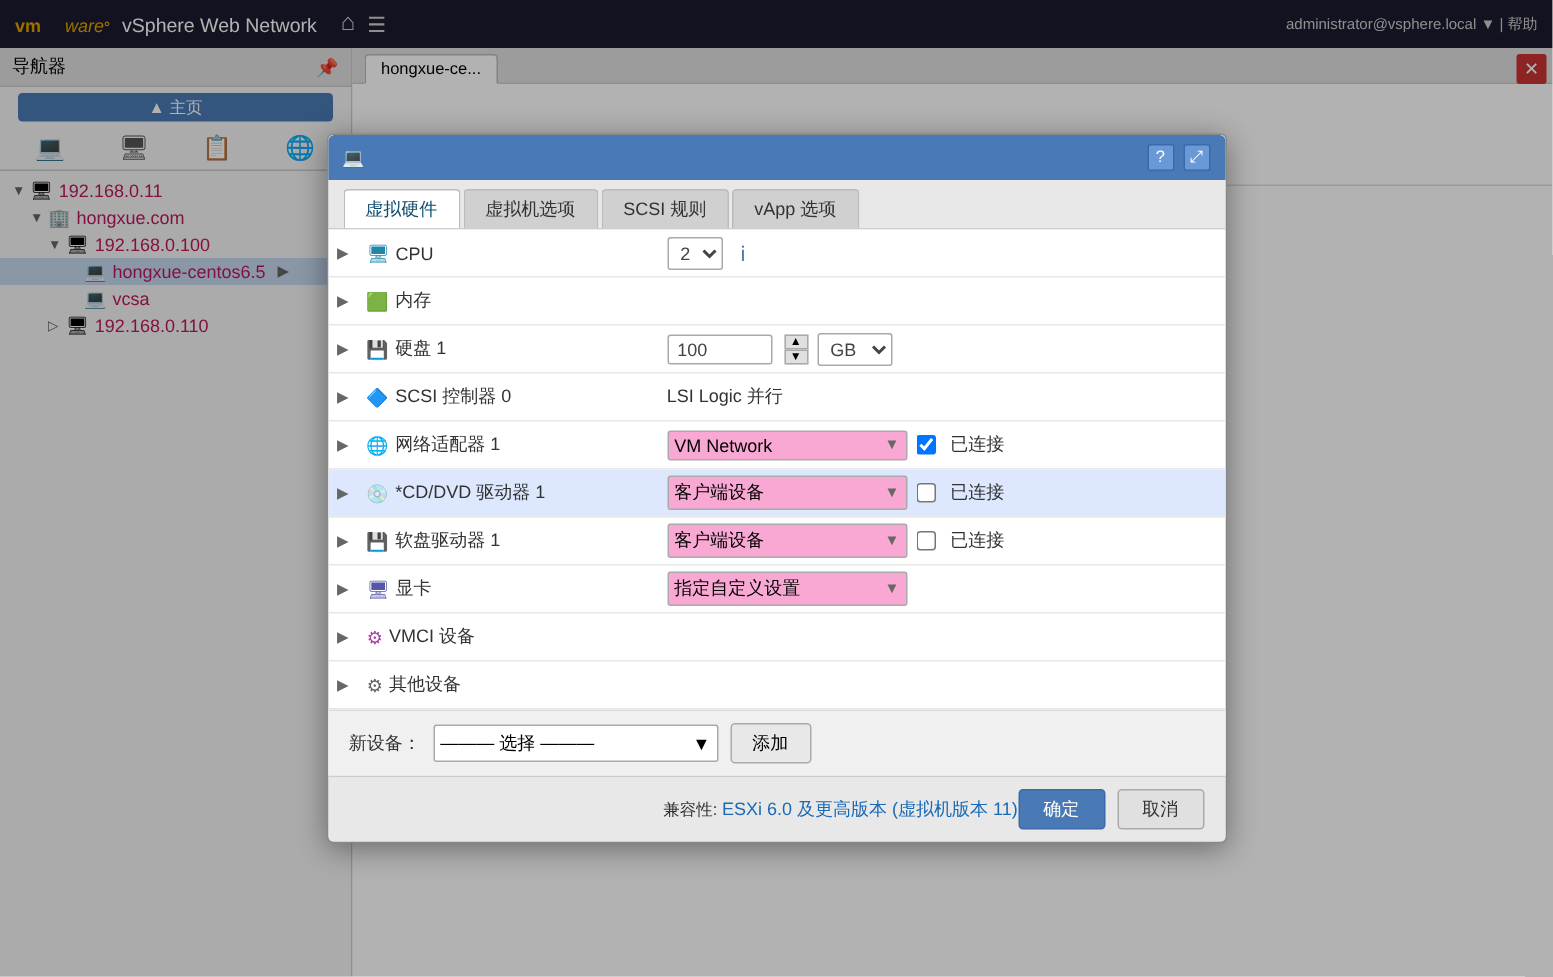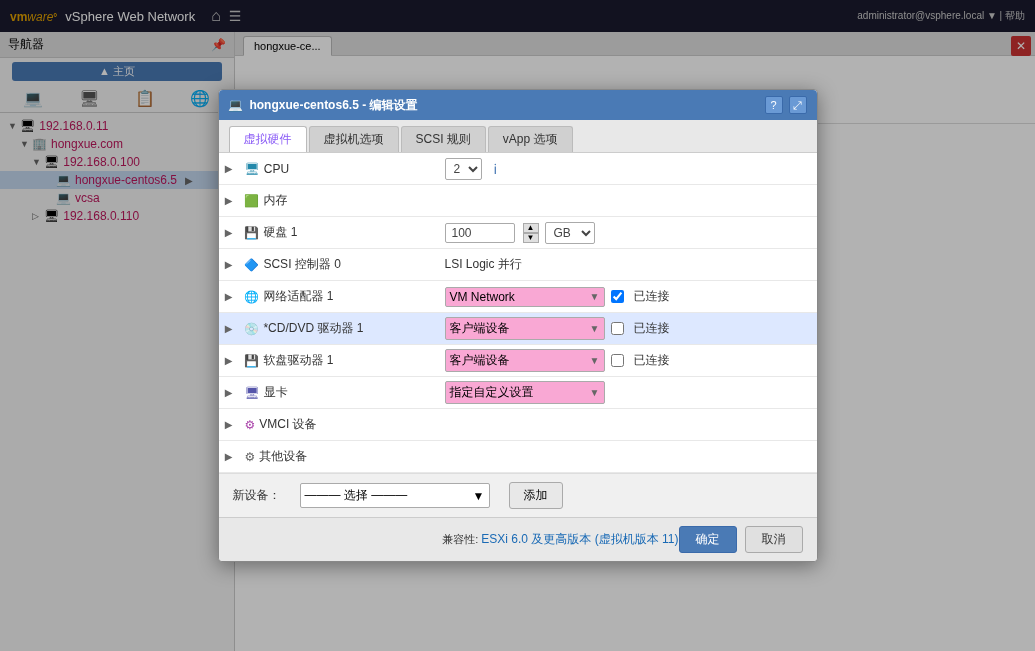--- a/index.html
+++ b/index.html
@@ -183,21 +183,21 @@
       background: #d0d0d0;
       border: 1px solid #bbb;
       border-bottom: none;
       cursor: pointer;
       font-size: 12px;
       border-radius: 3px 3px 0 0;
       color: #333;
     }
     .modal-tab.active {
       background: white;
-      color: #8b5cf6;
+      color: #0c4a6e;
     }
     .modal-body {
       background: white;
       flex: 1;
       display: flex;
       flex-direction: column;
     }
     .hw-row {
       display: flex;
       border-bottom: 1px solid #e8e8e8;
@@ -288,21 +288,21 @@
       min-width: 50px;
     }
     .info-icon { color: #4a7ab5; cursor: pointer; font-style: normal; font-size: 14px; }
 
     
     .modal-new-device {
       background: #f0f0f0;
       padding: 8px 14px;
       display: flex;
       align-items: center;
-      gap: 19px;
+      gap: 8px;
       border-top: 1px solid #ddd;
     }
     .modal-footer {
       background: #e8e8e8;
       padding: 8px 14px;
       display: flex;
       align-items: center;
       justify-content: flex-end;
       border-top: 1px solid #ccc;
       border-radius: 0 0 4px 4px;
@@ -363,21 +363,21 @@
       font-size: 12px;
       cursor: pointer;
       display: flex; align-items: center; justify-content: center;
     }
   </style>
 </head>
 <body>
 
 <div class="topbar">
   <span style="color:#e0a000;font-weight:bold;font-size:14px;">
-    <span style="color:#e0a000;">vm</span><span style="color:#e0a000;font-weight:normal;font-style:italic;">ware</span><span style="color:#e0a000;font-size:10px;">°</span>
+    <span style="color:#e0a000;">vm</span><span style="color:#e0a000;font-weight:normal;font-style:italic;padding-left:16px;">ware</span><span style="color:#e0a000;font-size:10px;">°</span>
   </span>
   <span style="color:white;font-size:13px;">vSphere Web Network</span>
   <span style="color:#ccc;font-size:16px;cursor:pointer;margin-left:8px;">⌂</span>
   <span style="color:#ccc;font-size:14px;cursor:pointer;">☰</span>
   <span style="margin-left:auto;color:#ccc;font-size:10px;">administrator@vsphere.local ▼  |  帮助</span>
 </div>
 
 <div class="main-layout">
 
   <div class="sidebar">
@@ -471,21 +471,20 @@
 </div>
 
 <button class="right-close">✕</button>
 
 <div class="modal-overlay">
   <div class="modal">
 
     <div class="modal-titlebar">
       <div class="modal-title">
         <span>💻</span>
-        <span>hongxue-centos6.5 - 编辑设置</span>
       </div>
       <div class="modal-controls">
         <button class="modal-ctrl-btn">?</button>
         <button class="modal-ctrl-btn">⤢</button>
       </div>
     </div>
 
     <div class="modal-tabs">
       <div class="modal-tab active">虚拟硬件</div>
       <div class="modal-tab">虚拟机选项</div>

